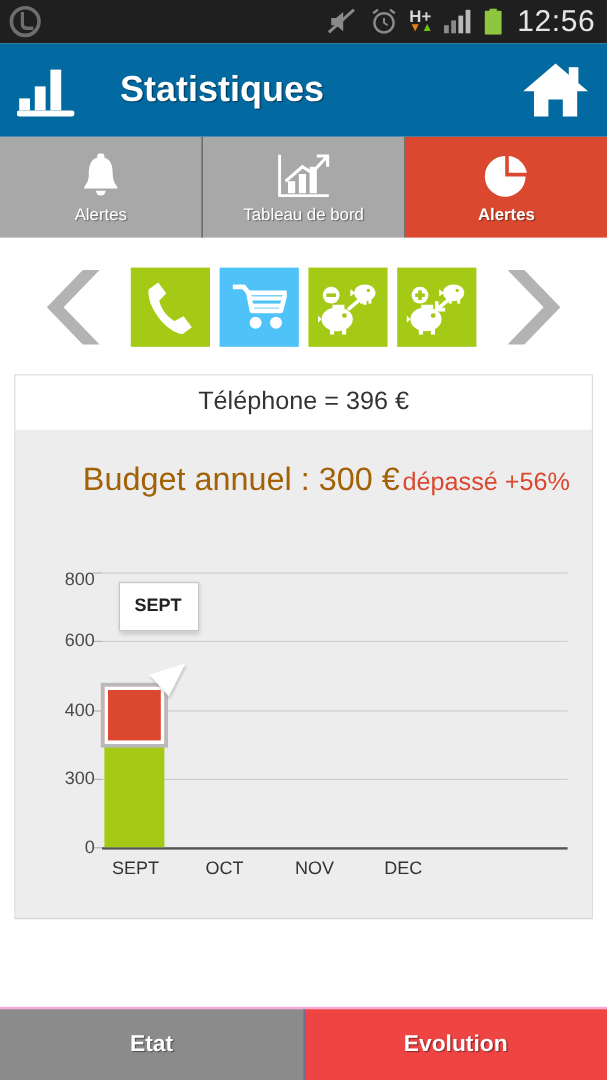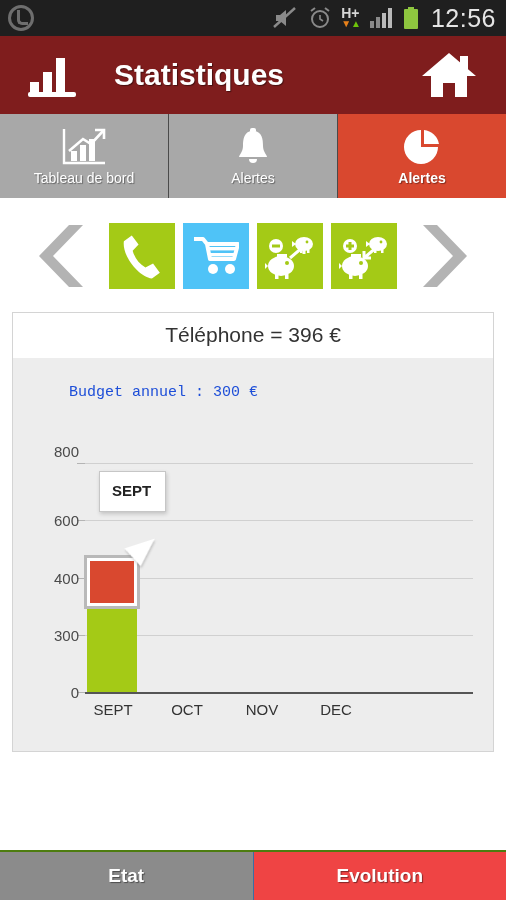--- a/index.html
+++ b/index.html
@@ -23,22 +23,22 @@
              border-bottom-left-radius:5px;}
   .sb-right { margin-left: auto; display: flex; align-items: center; gap: 9px; }
   .sb-icon { display:block; }
   .sb-time { color:#e5e5e5; font-size: 25px; letter-spacing:.5px; margin-left: 3px; }
   .sb-hplus { display:flex; align-items:center; }
   .sb-hplus .hp { color:#d6d6d6; font-size:14px; font-weight:bold; line-height:10px; }
   .sb-hplus .arrows { font-size: 10px; line-height:9px; margin-top:1px; }
 
   
   .header {
-    height: 78px; background: #7f1d1d; display: flex; align-items: center;
-    padding: 0 28px; position: relative;
+    height: 78px; background: #0369a1; display: flex; align-items: center;
+    padding: 0 14px; position: relative;
   }
   .hdr-chart { width: 58px; height: 46px; position: relative; margin-right: 6px; }
   .hdr-title {
     color:#fff; font-size: 30px; font-weight: bold; margin-left: 22px;
     text-shadow: 1px 1px 1px rgba(0,0,0,.45);
   }
   .hdr-home { margin-left:auto; width:58px; height:52px; }
 
   
   .toptabs { display: flex; height: 84px; }
@@ -56,21 +56,21 @@
               gap: 8px; background:#fff; padding-top: 8px; }
   .arrow { width: 62px; height: 66px; display:block; }
   .cat { width: 66px; height: 66px; display:flex; align-items:center; justify-content:center; }
 
   
   .panel { margin: 6px 12px 0 12px; border: 1px solid #d4d4d4; }
   .panel-title { background:#fff; text-align:center; font-size: 21px; color:#333;
                  padding: 10px 0 11px; }
   .panel-body { background:#ededed; padding: 12px 0 18px; }
   .budget-row { display:flex; align-items:baseline; padding: 14px 14px 6px 14px; }
-  .budget-label { font-size: 15px; color:#1d4ed8; padding-left: 42px; font-family: Liberation Mono, monospace;}
+  .budget-label { font-size: 27px; color:#a16207; padding-left: 42px;}
   .budget-over { font-size: 21px; color:#d9482f; margin-left:auto; padding-right: 4px;}
 
   
   .plot { position: relative; height: 300px; margin: 26px 14px 0 8px; }
   .ylab { position:absolute; right: calc(100% - 58px); font-size: 15px; color:#4a4a4a;
           transform: translateY(-50%); text-align:right; width: 52px; }
   .grid { position:absolute; left: 64px; right: 6px; height:1px; background:#d0d0d0; }
   .tick { position:absolute; left: 56px; width: 8px; height: 1px; background:#b4b4b4; }
   .axis { position:absolute; left: 64px; right: 6px; height: 2px; background:#555; }
   .bar-green { position:absolute; background:#a4ca16; }
@@ -82,22 +82,22 @@
     box-shadow: 1px 2px 4px rgba(0,0,0,.18); padding: 8px 14px 9px 12px;
     font-size: 15px; color:#222; line-height: 1.45; z-index: 5;
   }
   .tooltip b { font-weight: bold; }
   .tt-tail { position:absolute; width:0; height:0; z-index:5;
              border-left: 10px solid transparent; border-right: 22px solid transparent;
              border-top: 22px solid #fff;
              filter: drop-shadow(0 2px 1px rgba(0,0,0,.20)); }
 
   
-  .bottombar { position:absolute; left:0; right:0; bottom: 0; height: 50px;
-               display:flex; border-top: 2px solid #4d7c0f; }
+  .bottombar { position:absolute; left:0; right:0; bottom: 0; height: 61px;
+               display:flex; border-top: 2px solid #f9a8d4; }
   .btab { flex:1; display:flex; align-items:center; justify-content:center;
           color:#fff; font-size: 19px; font-weight:bold;
           text-shadow: 1px 1px 1px rgba(0,0,0,.45); }
   .btab.inactive { background:#8b8b8b; border-right: 1px solid #3b6ea5; }
   .btab.active { background:#ef4444; }
 </style>
 </head>
 <body>
 
 <div class="screen">
@@ -150,41 +150,41 @@
     <div class="hdr-title">Statistiques</div>
     <svg class="hdr-home" viewBox="0 0 58 52">
       <path d="M29 4 L56 27 H47 V48 H35 V34 H23 V48 H11 V27 H2 Z" fill="#fff"></path>
       <rect x="40" y="7" width="8" height="13" fill="#fff"></rect>
     </svg>
   </div>
 
   <div class="toptabs">
     <div class="ttab">
       <div class="ttab-icon">
+        <svg width="34" height="40" viewBox="0 0 34 40">
+          <rect x="14" y="1" width="6" height="5" rx="2" fill="#fff"></rect>
+          <path d="M17 4 C8 4 7 12 7 19 C7 25 3 28 3 30 H31 C31 28 27 25 27 19 C27 12 26 4 17 4 Z" fill="#fff"></path>
+          <path d="M13 32 a4 4 0 0 0 8 0 z" fill="#fff"></path>
+        </svg>
+      </div>
+      <div class="ttab-label">Alertes</div>
+    </div>
+
+    <div class="ttab">
+      <div class="ttab-icon">
         <svg width="46" height="40" viewBox="0 0 46 40">
           <path d="M3 2 V36 H44" fill="none" stroke="#fff" stroke-width="2.4"></path>
           <rect x="10" y="24" width="6" height="10" fill="#fff"></rect>
           <rect x="19" y="18" width="6" height="16" fill="#fff"></rect>
           <rect x="28" y="12" width="6" height="22" fill="#fff"></rect>
           <path d="M8 24 L22 12 L30 17 L42 4" fill="none" stroke="#fff" stroke-width="2.6"></path>
           <path d="M34 3 H43 V12" fill="none" stroke="#fff" stroke-width="2.6"></path>
         </svg>
       </div>
       <div class="ttab-label">Tableau de bord</div>
-    </div>
-
-    <div class="ttab">
-      <div class="ttab-icon">
-        <svg width="34" height="40" viewBox="0 0 34 40">
-          <rect x="14" y="1" width="6" height="5" rx="2" fill="#fff"></rect>
-          <path d="M17 4 C8 4 7 12 7 19 C7 25 3 28 3 30 H31 C31 28 27 25 27 19 C27 12 26 4 17 4 Z" fill="#fff"></path>
-          <path d="M13 32 a4 4 0 0 0 8 0 z" fill="#fff"></path>
-        </svg>
-      </div>
-      <div class="ttab-label">Alertes</div>
     </div>
 
     <div class="ttab active">
       <div class="ttab-icon">
         <svg width="40" height="40" viewBox="0 0 40 40">
           <path d="M19 3 A17 17 0 1 0 36 20 H19 Z" fill="#fff"></path>
           <path d="M22 3 A17 17 0 0 1 37 17 H22 Z" fill="#fff"></path>
         </svg>
       </div>
       <div class="ttab-label">Alertes</div>
@@ -259,27 +259,28 @@
       <path d="M18 2 L48 33 L18 64 L32 64 L62 33 L32 2 Z" fill="#b3b3b3"></path>
     </svg>
   </div>
 
   <div class="panel">
     <div class="panel-title">Téléphone = 396 €</div>
     <div class="panel-body">
 
       <div class="budget-row">
         <div class="budget-label">Budget annuel : 300 €</div>
+        <div class="budget-over">dépassé +56%</div>
       </div>
 
       <div class="plot">
 
         <div class="grid" style="top:30px;"></div>
         <div class="tick" style="top:30px;"></div>
-        <div class="ylab" style="top:18px;">800</div>
+        <div class="ylab" style="top:36px;">800</div>
 
         <div class="grid" style="top:87px;"></div>
         <div class="tick" style="top:87px;"></div>
         <div class="ylab" style="top:87px;">600</div>
 
         <div class="grid" style="top:145px;"></div>
         <div class="tick" style="top:145px;"></div>
         <div class="ylab" style="top:145px;">400</div>
 
         <div class="grid" style="top:202px;"></div>

